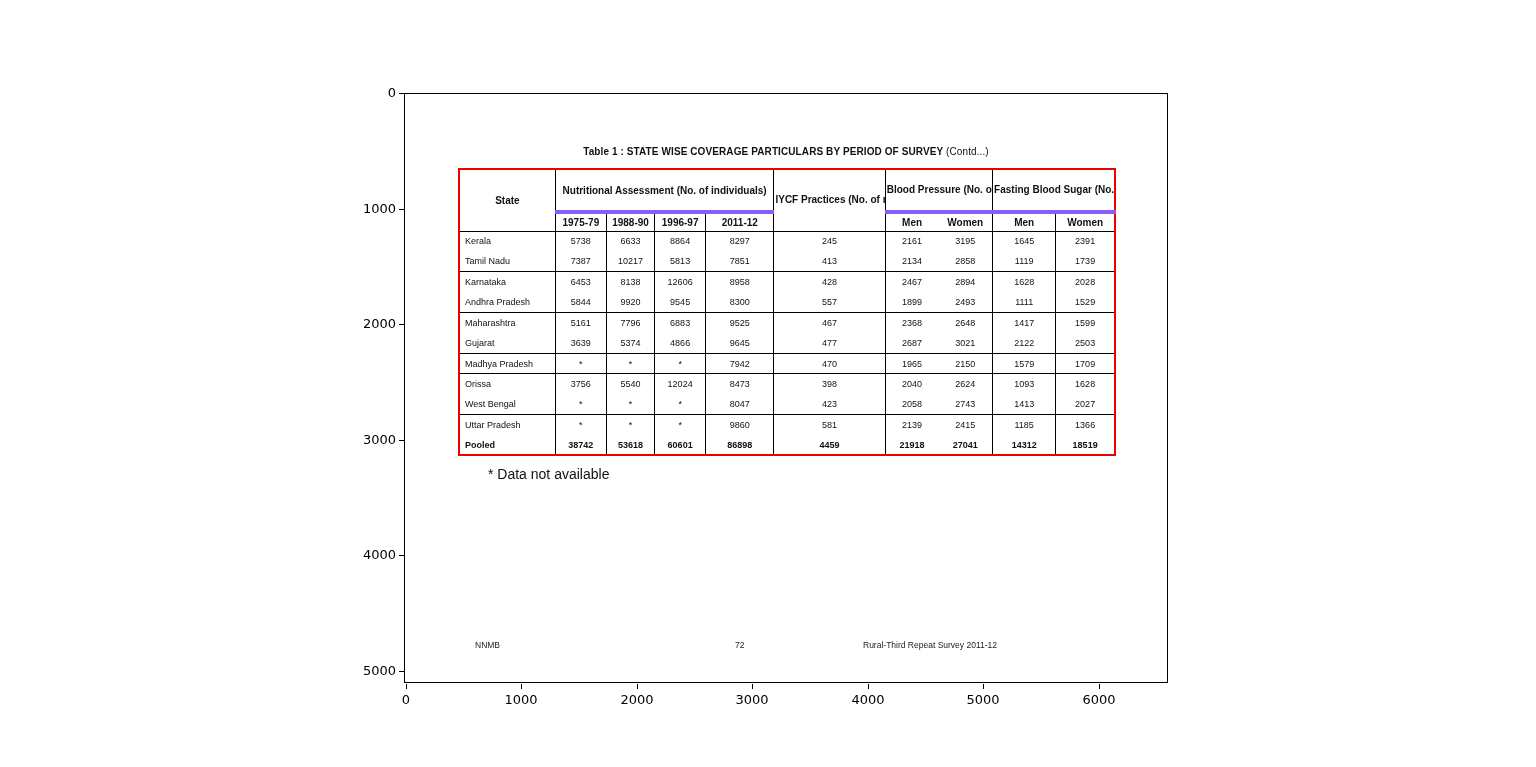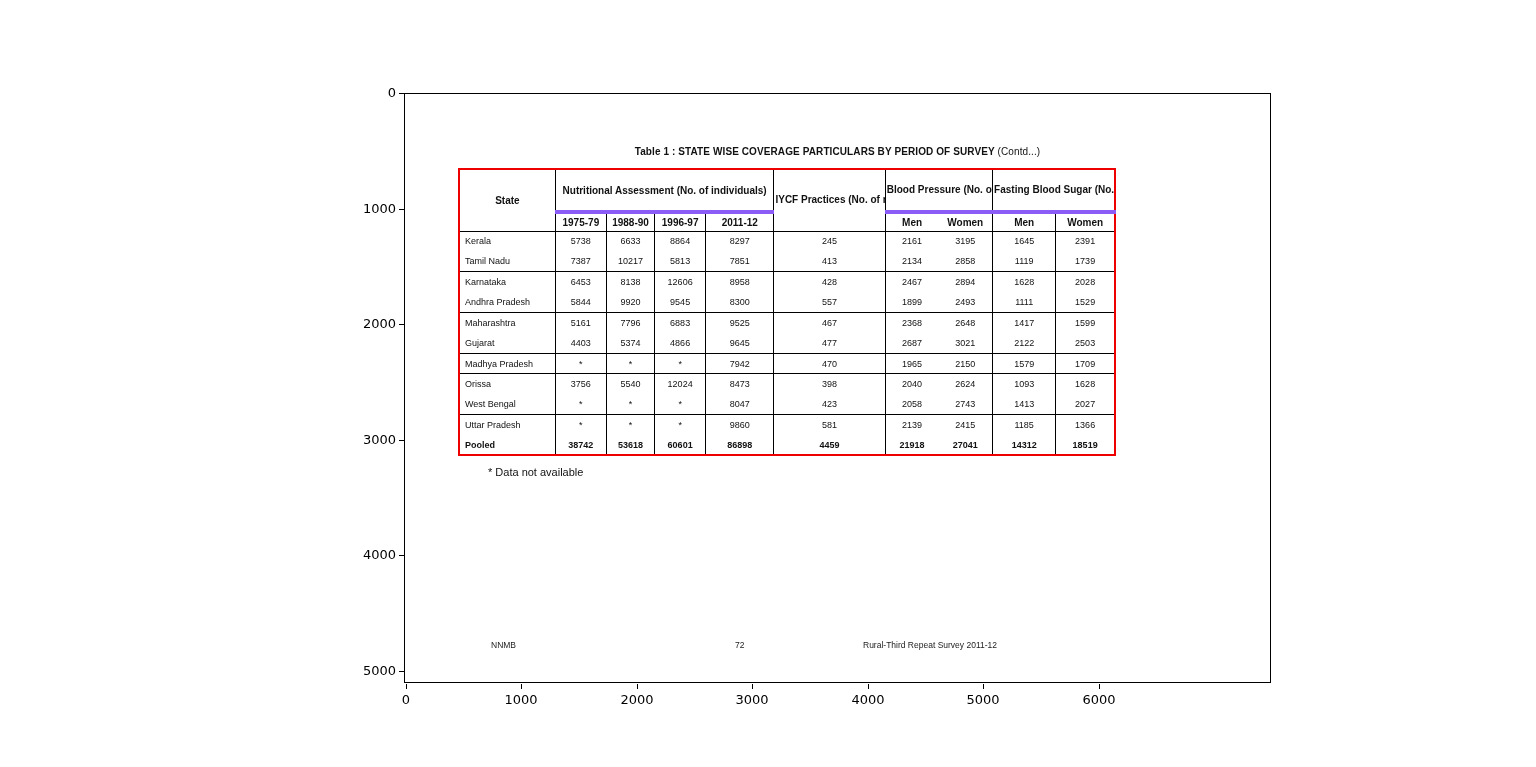--- a/index.html
+++ b/index.html
@@ -2,21 +2,21 @@
 <html><head>
 <meta charset="utf-8">
 <style>
   * { margin:0; padding:0; box-sizing:border-box; }
   html,body { background:#ffffff; }
   .canvas {
     position:relative; width:1536px; height:767px; background:#ffffff;
     font-family:"DejaVu Sans", sans-serif; color:#000; overflow:hidden;
   }
   .plot {
-    position:absolute; left:404px; top:93px; width:867px; height:590px;
+    position:absolute; left:404px; top:93px; width:764px; height:590px;
     border:1px solid #000; background:#ffffff;
   }
   .ytick { position:absolute; width:5px; height:1px; background:#000; left:399px; }
   .xtick { position:absolute; width:1px; height:5px; background:#000; top:684px; }
   .ylab  { position:absolute; width:55px; left:341px; text-align:right;
            font-size:13px; line-height:14px; height:14px; }
   .xlab  { position:absolute; width:70px; text-align:center; top:693px;
            font-size:13px; line-height:14px; height:14px; }
 
   
@@ -37,23 +37,23 @@
   .pre { white-space:pre-line; line-height:1.25; }
   .lh2 { line-height:1.9; }
   tr.h1 { height:43px; }
   tr.h2 { height:19px; }
   tr.h2 th { border-top:4px solid #8b5cf6; }
   tbody tr { height:20.4px;padding-left:16px; }
   .v { border-left:1px solid #000; }
   tr.gs td { border-top:1px solid #000; }
   td.state { text-align:left; padding-left:5px; }
   tr.bold-row td { font-weight:bold; }
-  .footnote { position:absolute; left:83px; top:372px; font-size:11px; }
+  .footnote { position:absolute; left:83px; top:372px; font-size:14px; }
   .pfoot { position:absolute; top:546px; font-size:8.5px; color:#222; }
-  .pfoot.l { left:86px; }
+  .pfoot.l { left:70px; }
   .pfoot.c { left:330px; width:80px; }
   .pfoot.r { left:458px; width:240px; text-align:left; }
 </style>
 </head>
 <body>
 
 <div class="canvas">
 
   <div class="ytick" style="top:93px"></div>
   <div class="ytick" style="top:209px"></div>
@@ -188,21 +188,21 @@
                 <td class="v">6883</td>
                 <td class="v">9525</td>
                 <td class="v">467</td>
                 <td class="v">2368</td>
                 <td>2648</td>
                 <td class="v">1417</td>
                 <td class="v">1599</td>
               </tr>
               <tr>
                 <td class="state">Gujarat</td>
-                <td class="v">4403</td>
+                <td class="v">3639</td>
                 <td class="v">5374</td>
                 <td class="v">4866</td>
                 <td class="v">9645</td>
                 <td class="v">477</td>
                 <td class="v">2687</td>
                 <td>3021</td>
                 <td class="v">2122</td>
                 <td class="v">2503</td>
               </tr>
               <tr class="gs">

